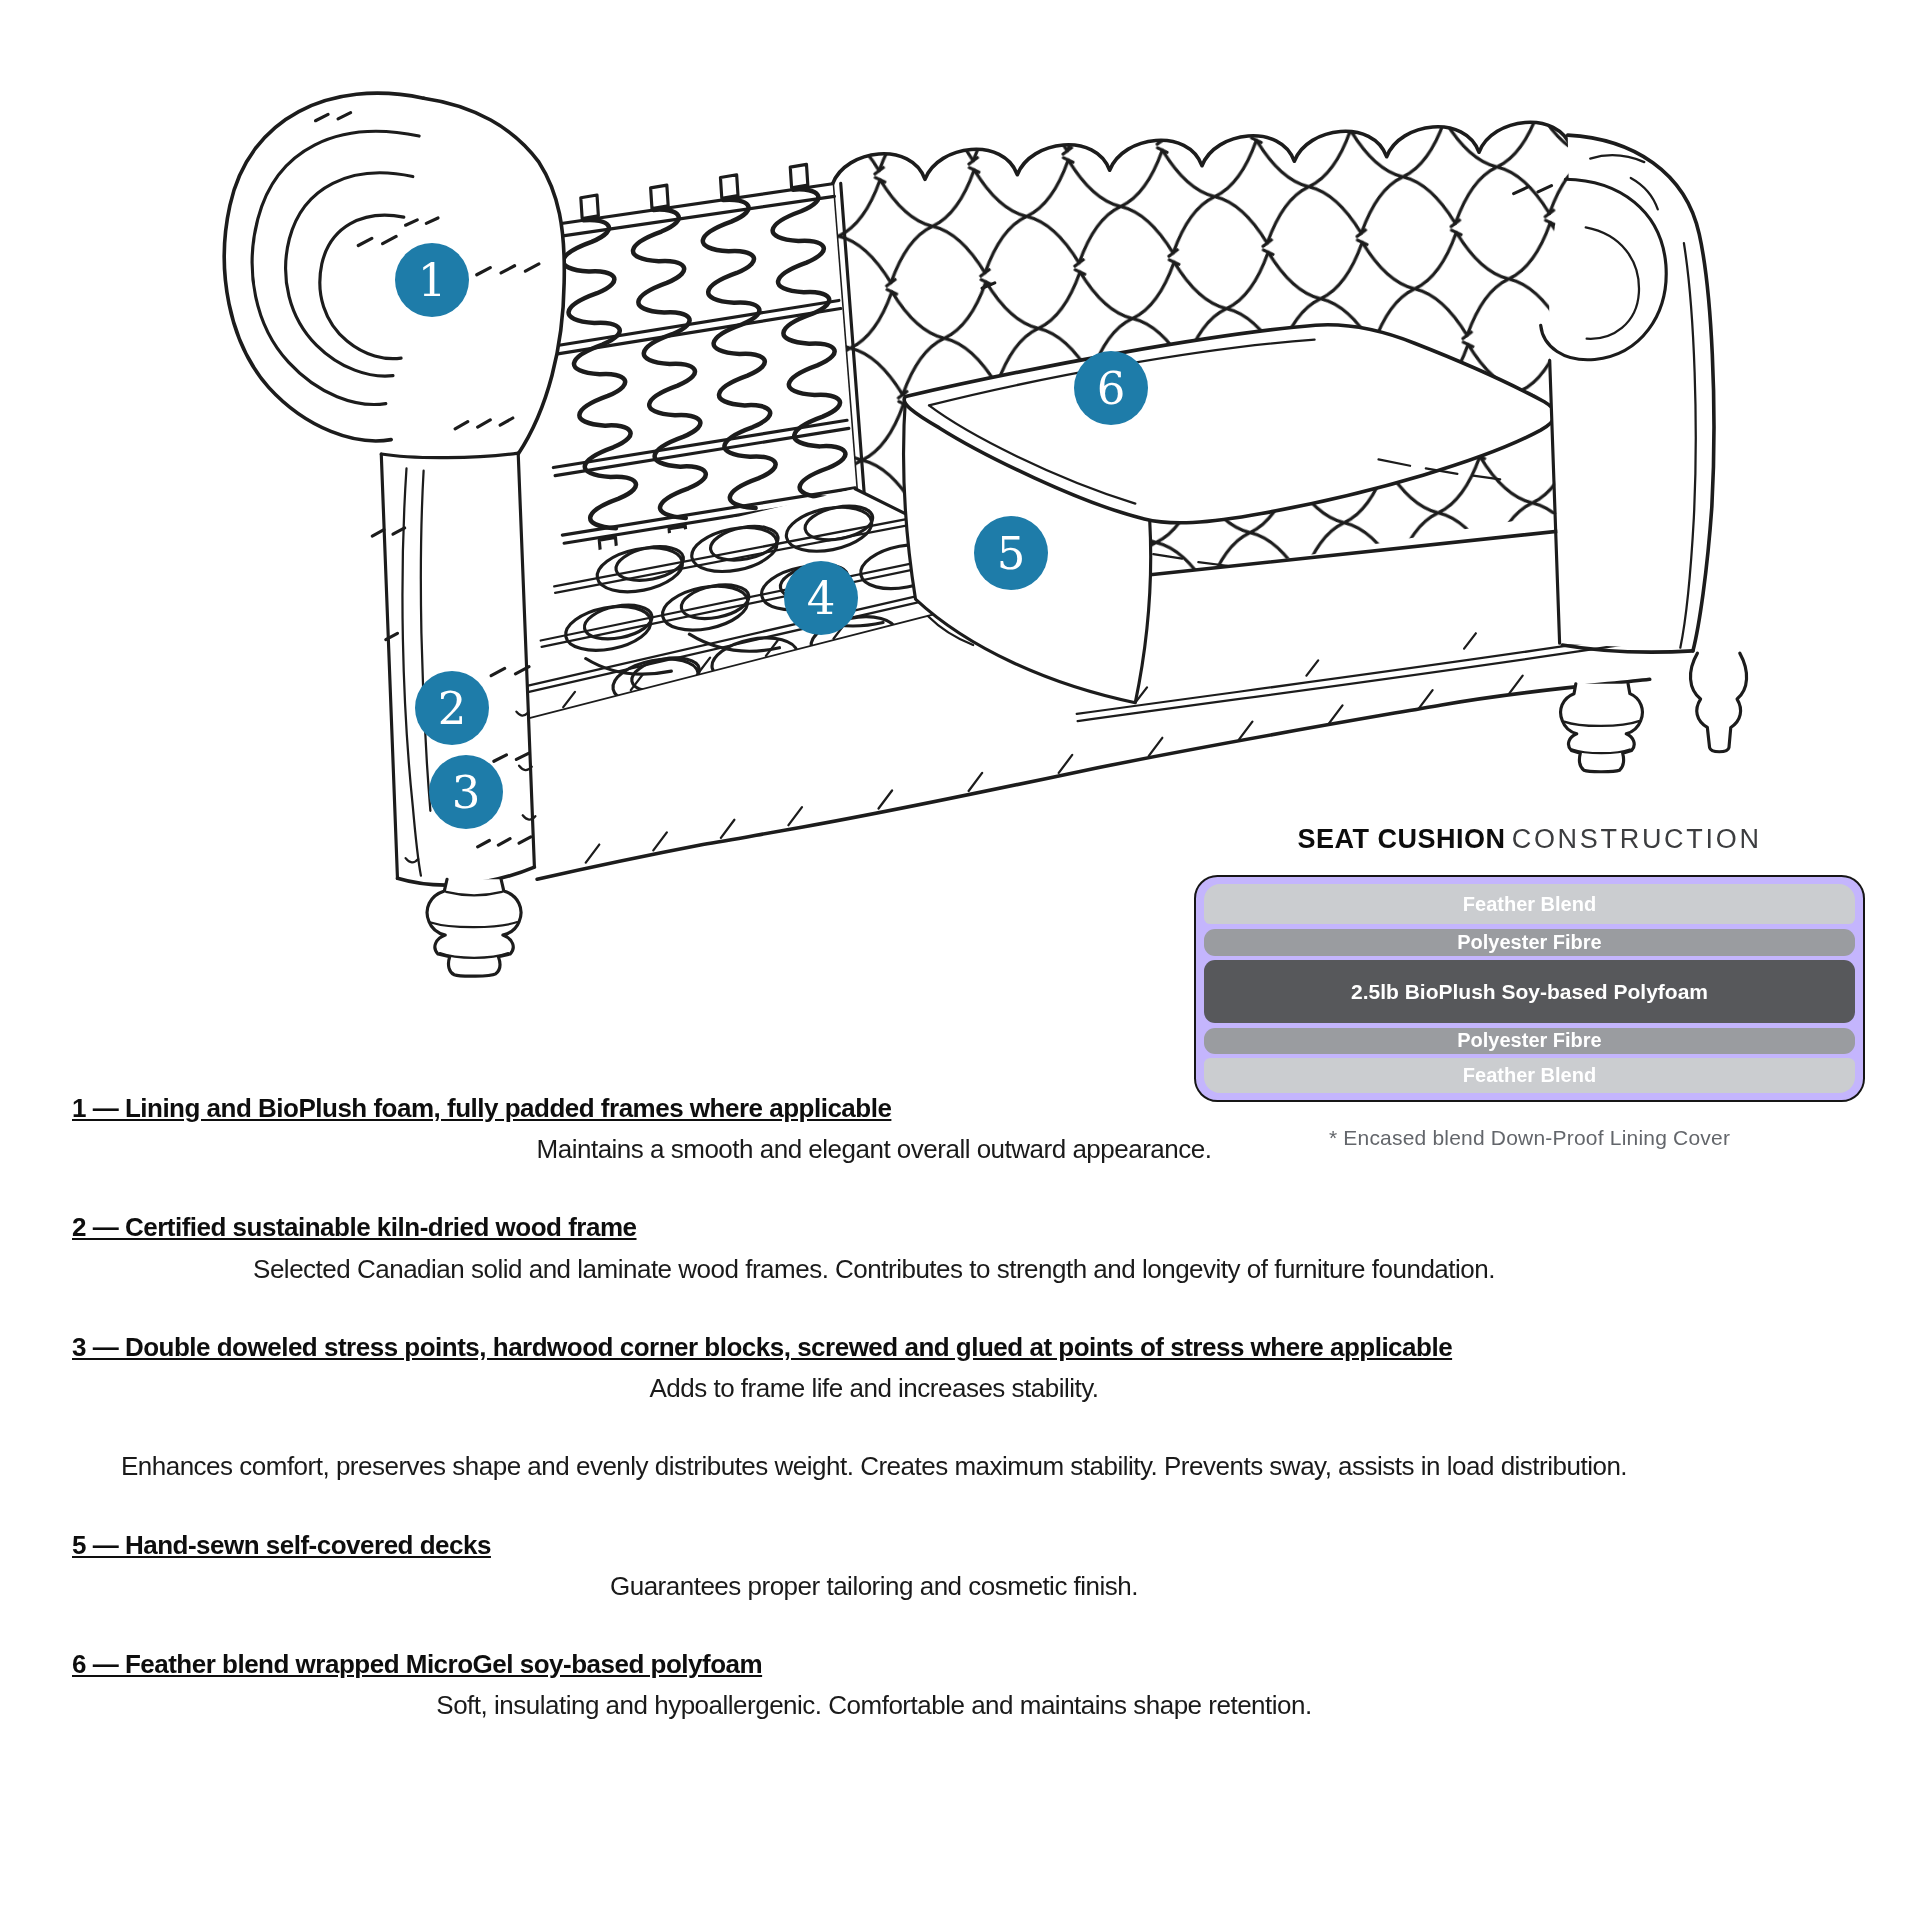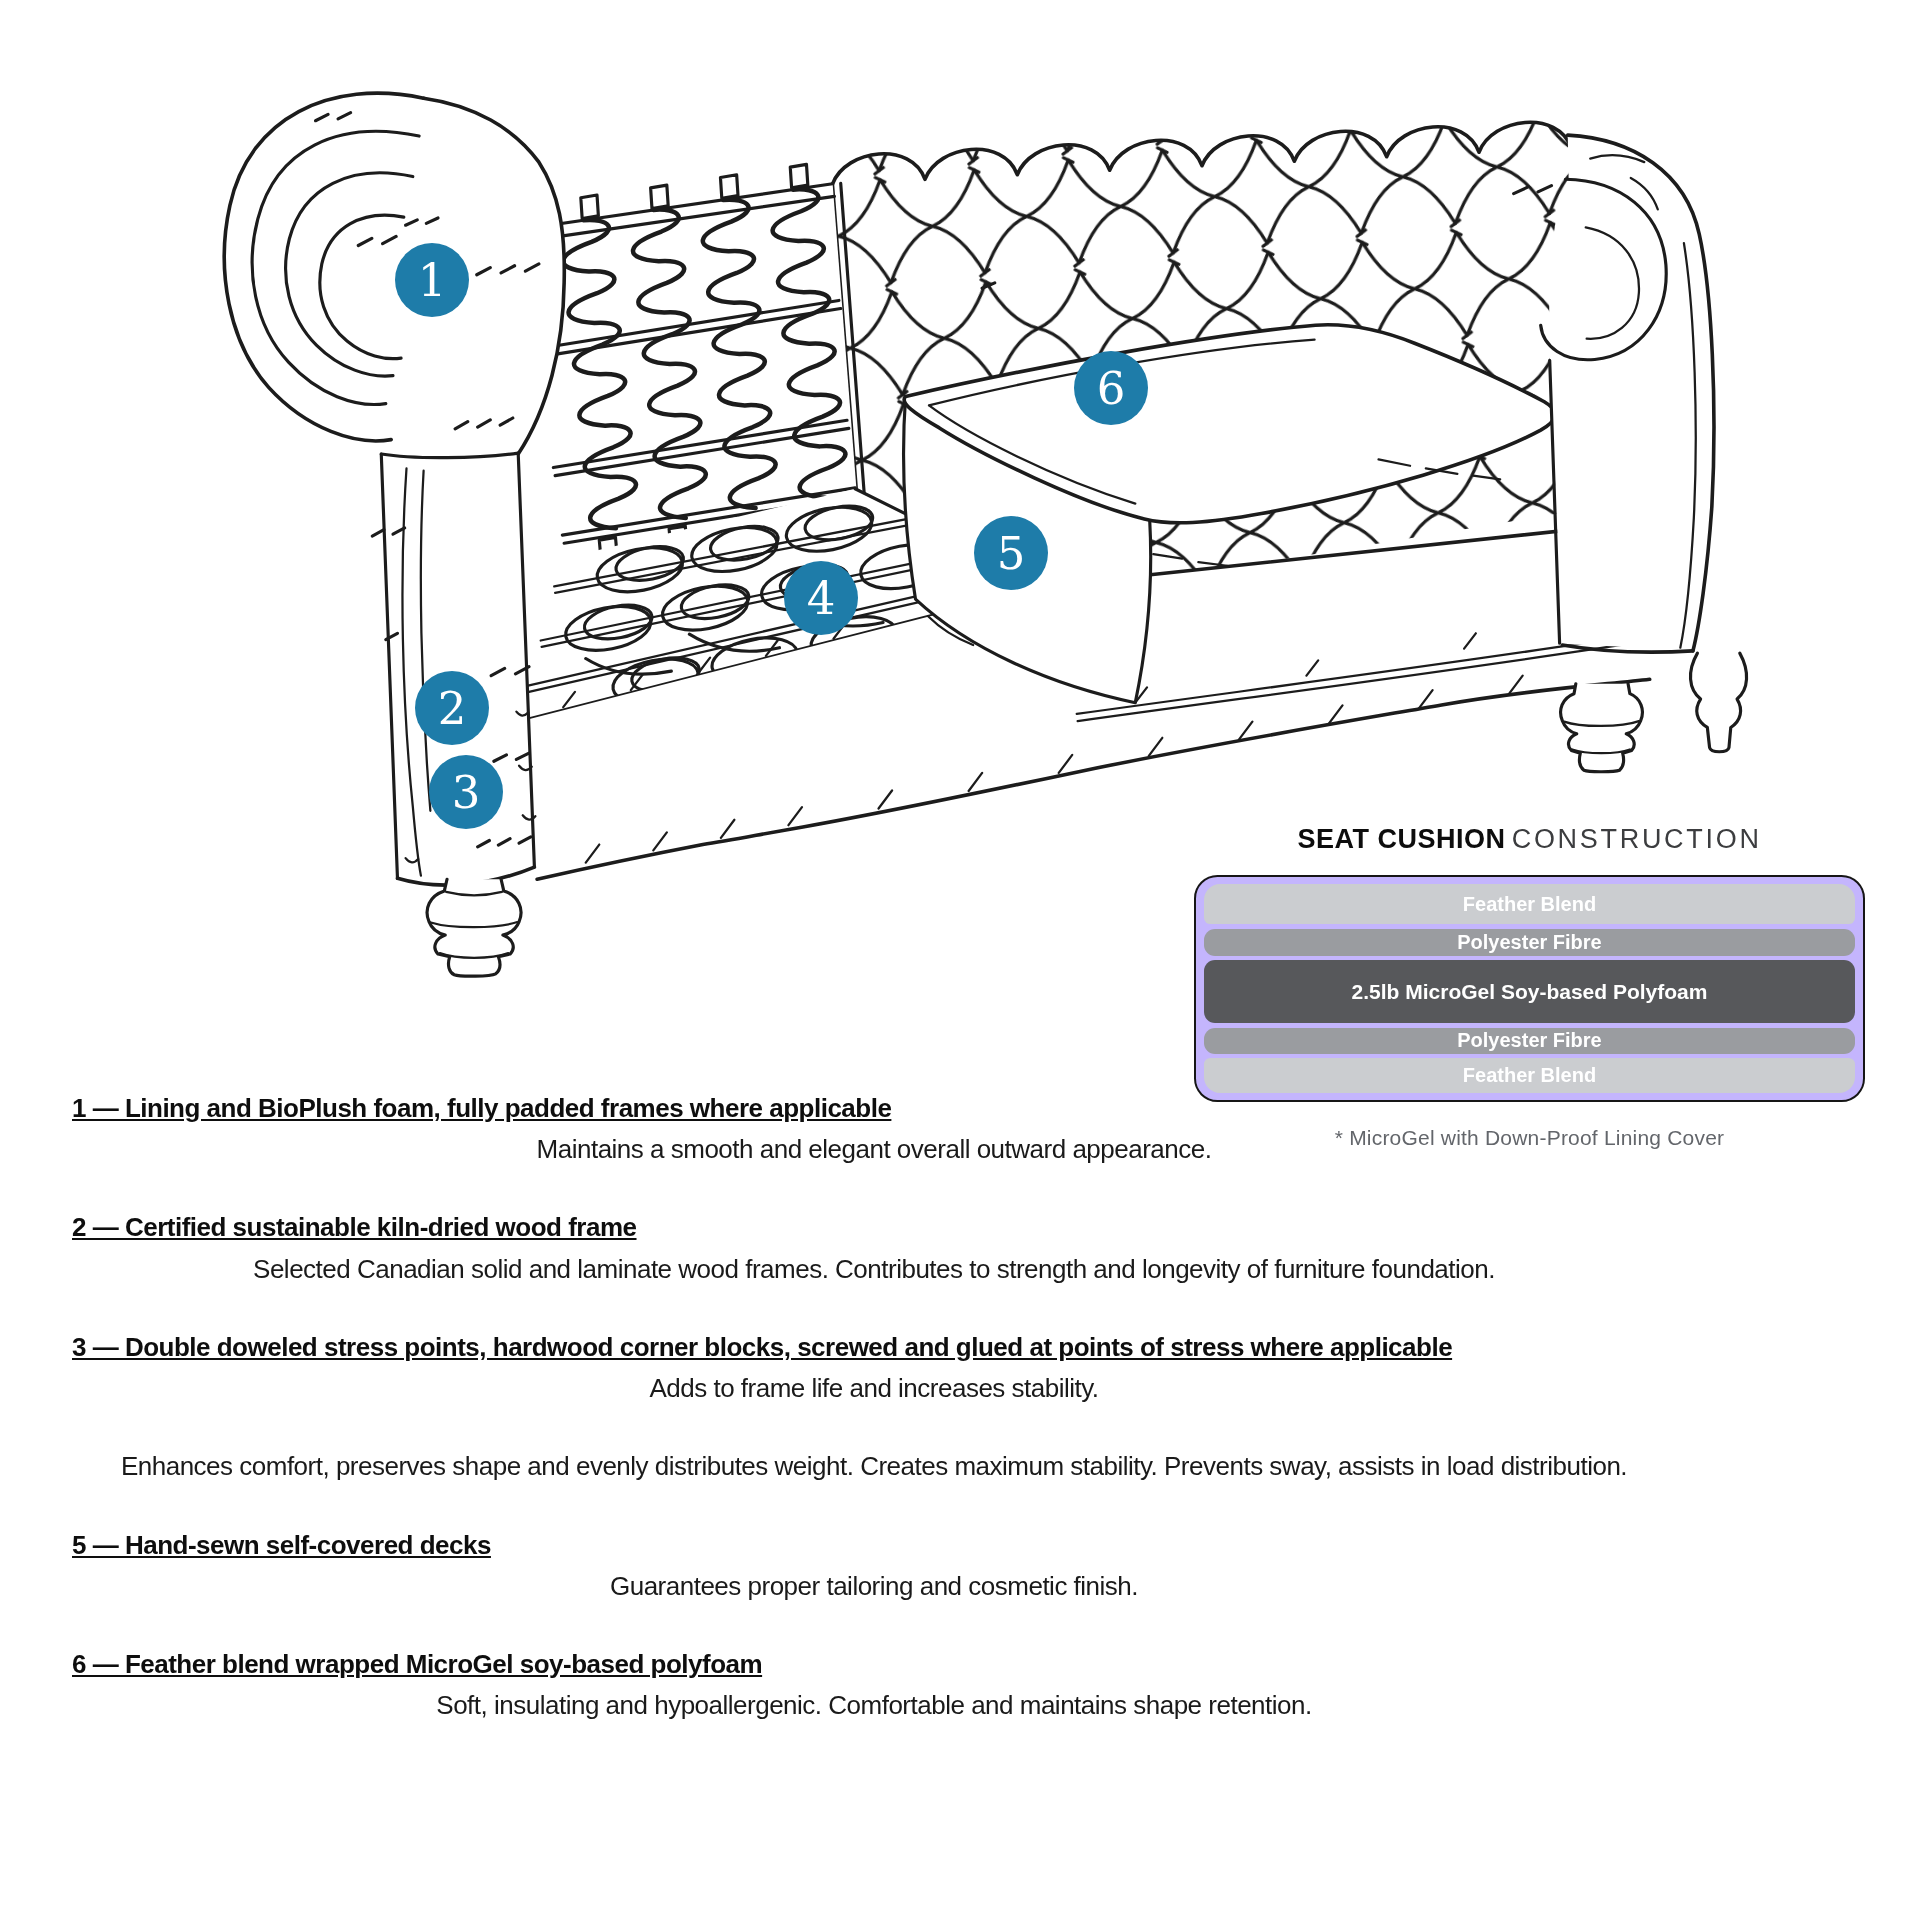--- a/index.html
+++ b/index.html
@@ -216,30 +216,30 @@
 <section class="panel">
   <h2><span class="t1">SEAT CUSHION</span><span class="t2">CONSTRUCTION</span></h2>
   <div class="layerbox">
     <div class="layer l0" style="background-color: rgb(203, 205, 208);">
         <span>Feather Blend</span>
       </div>
     <div class="layer l1" style="background-color: rgb(154, 156, 160);">
         <span>Polyester Fibre</span>
       </div>
     <div class="layer l2" style="background-color: rgb(87, 88, 91);">
-        <span>2.5lb MicroGel Soy-based Polyfoam</span>
+        <span>2.5lb BioPlush Soy-based Polyfoam</span>
       </div>
     <div class="layer l3" style="background-color: rgb(154, 156, 160);">
         <span>Polyester Fibre</span>
       </div>
     <div class="layer l4" style="background-color: rgb(203, 205, 208);">
         <span>Feather Blend</span>
       </div>
   </div>
-  <p class="note">* MicroGel with Down-Proof Lining Cover</p>
+  <p class="note">* Encased blend Down-Proof Lining Cover</p>
 </section>
 
 <section class="features">
   <div class="feature">
     <h3>1 — Lining and BioPlush foam, fully padded frames where applicable</h3>
     <p>Maintains a smooth and elegant overall outward appearance.</p>
   </div>
   <div class="feature">
     <h3>2 — Certified sustainable kiln-dried wood frame</h3>
     <p>Selected Canadian solid and laminate wood frames. Contributes to strength and longevity of furniture foundation.</p>

